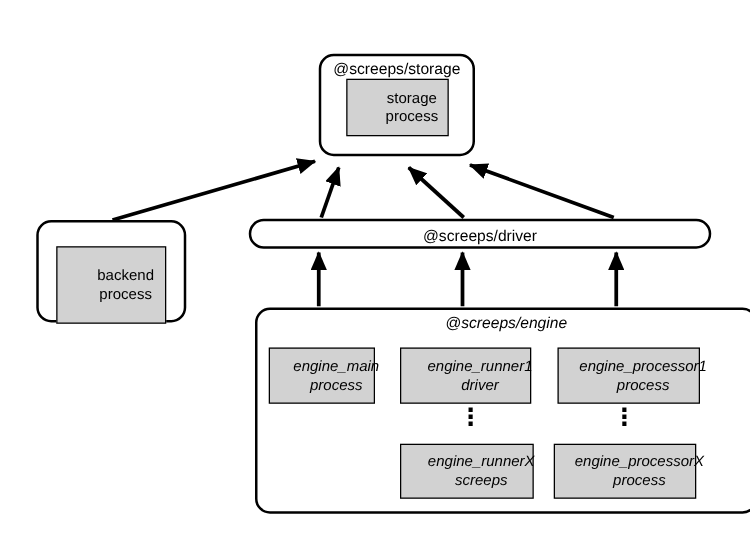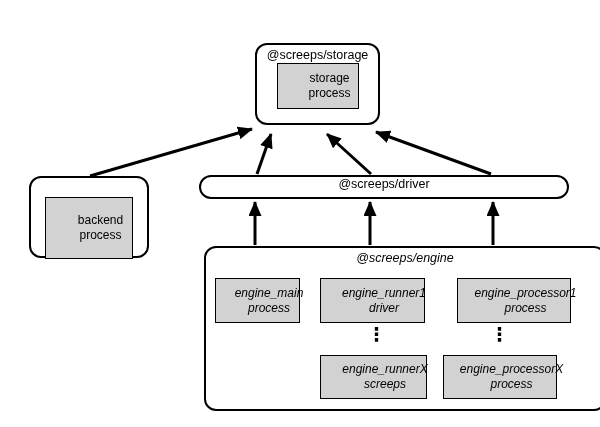--- a/index.html
+++ b/index.html
@@ -54,28 +54,28 @@
   
   .pkg-storage{left:255px;top:30px;width:125px;height:82px;}
   .proc-storage{left:20px;top:18px;width:82px;height:46px;}
   
   .pkg-backend{left:29px;top:163px;width:120px;height:82px;}
   .proc-backend{left:14px;top:19px;width:88px;height:62px;}
   
   .pkg-driver{
     left:199px;top:162px;width:370px;height:24px;
     border-radius:12px;
-    display:flex;align-items:flex-start;justify-content:center;
+    display:flex;align-items:flex-end;justify-content:center;
   }
   .pkg-driver .pkg-label{padding-top:0;}
   
   .pkg-engine{left:204px;top:233px;width:402px;height:165px;font-style:italic;}
   .proc-engine-main{left:9px;top:30px;width:85px;height:45px;}
   .proc-engine-runner1{left:114px;top:30px;width:105px;height:45px;}
-  .proc-engine-processor1{left:251px;top:30px;width:114px;height:45px;}
+  .proc-engine-processor1{left:240px;top:30px;width:114px;height:45px;}
   .proc-engine-runnerX{left:114px;top:107px;width:107px;height:44px;}
   .proc-engine-processorX{left:237px;top:107px;width:114px;height:44px;}
   .dots{
     position:absolute;
     font-weight:700;
     font-size:19px;
     line-height:20px;
     width:10px;
     text-align:center;
   }

